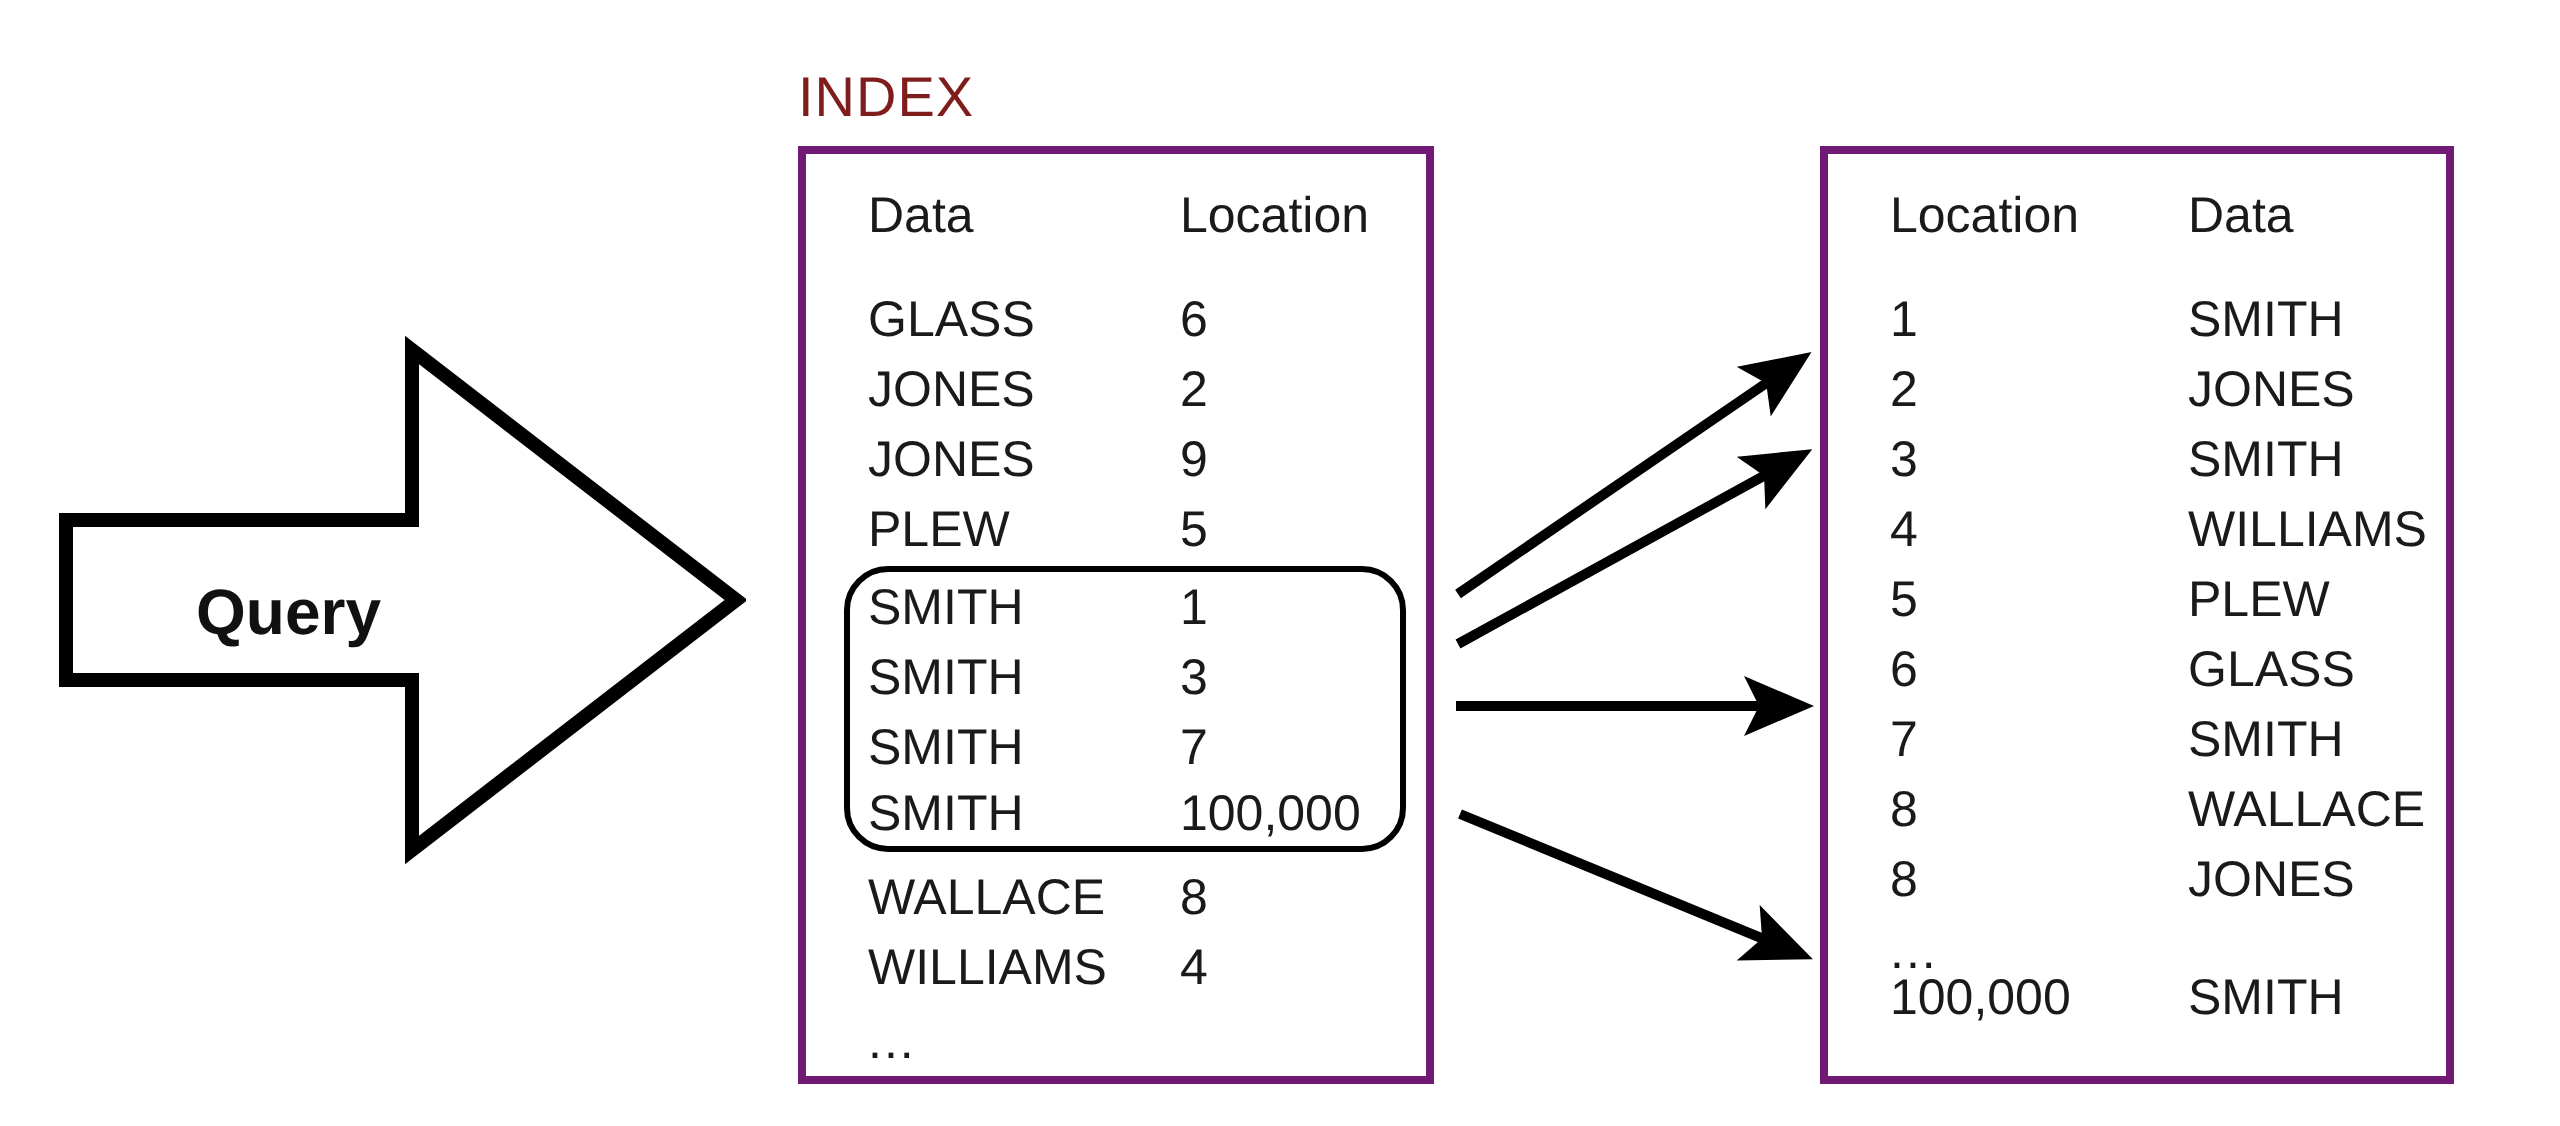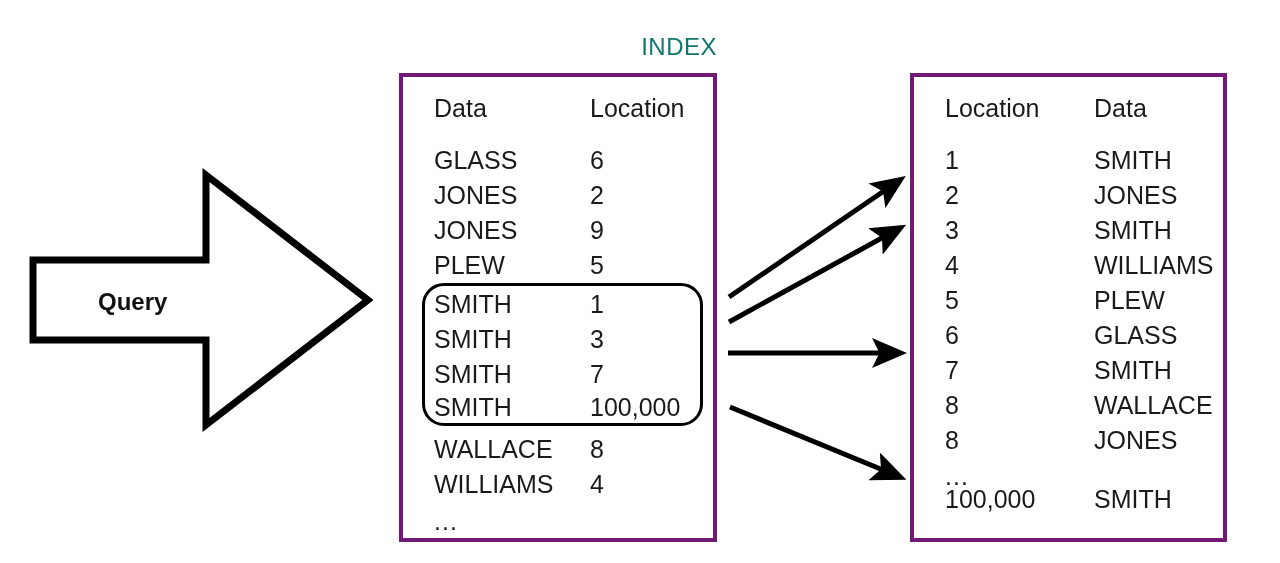--- a/index.html
+++ b/index.html
@@ -15,24 +15,24 @@
     position: relative;
     width: 1280px;
     height: 563px;
     background: #ffffff;
     overflow: hidden;
   }
 
   
   .panel-title {
     position: absolute;
-    font-size: 24px;
+    font-size: 28px;
     letter-spacing: 0.5px;
-    color: #0f766e;
-    text-align: right;
+    color: #7f1d1d;
+    text-align: left;
     white-space: nowrap;
   }
   #index-title { left: 399px; top: 33px; width: 318px; }
   #table-title { left: 910px; top: 33px; width: 317px; }
 
   
   .panel-box {
     position: absolute;
     border: 4px solid #701a75;
     background: #ffffff;
@@ -90,21 +90,21 @@
     position: absolute;
     left: 28px;
     top: 165px;
     width: 345px;
     height: 270px;
   }
   #query-label {
     position: absolute;
     left: 98px;
     top: 288px;
-    font-size: 24px;
+    font-size: 32px;
     font-weight: bold;
     color: #111111;
     white-space: nowrap;
   }
 
   
   #connectors {
     position: absolute;
     left: 717px;
     top: 150px;

